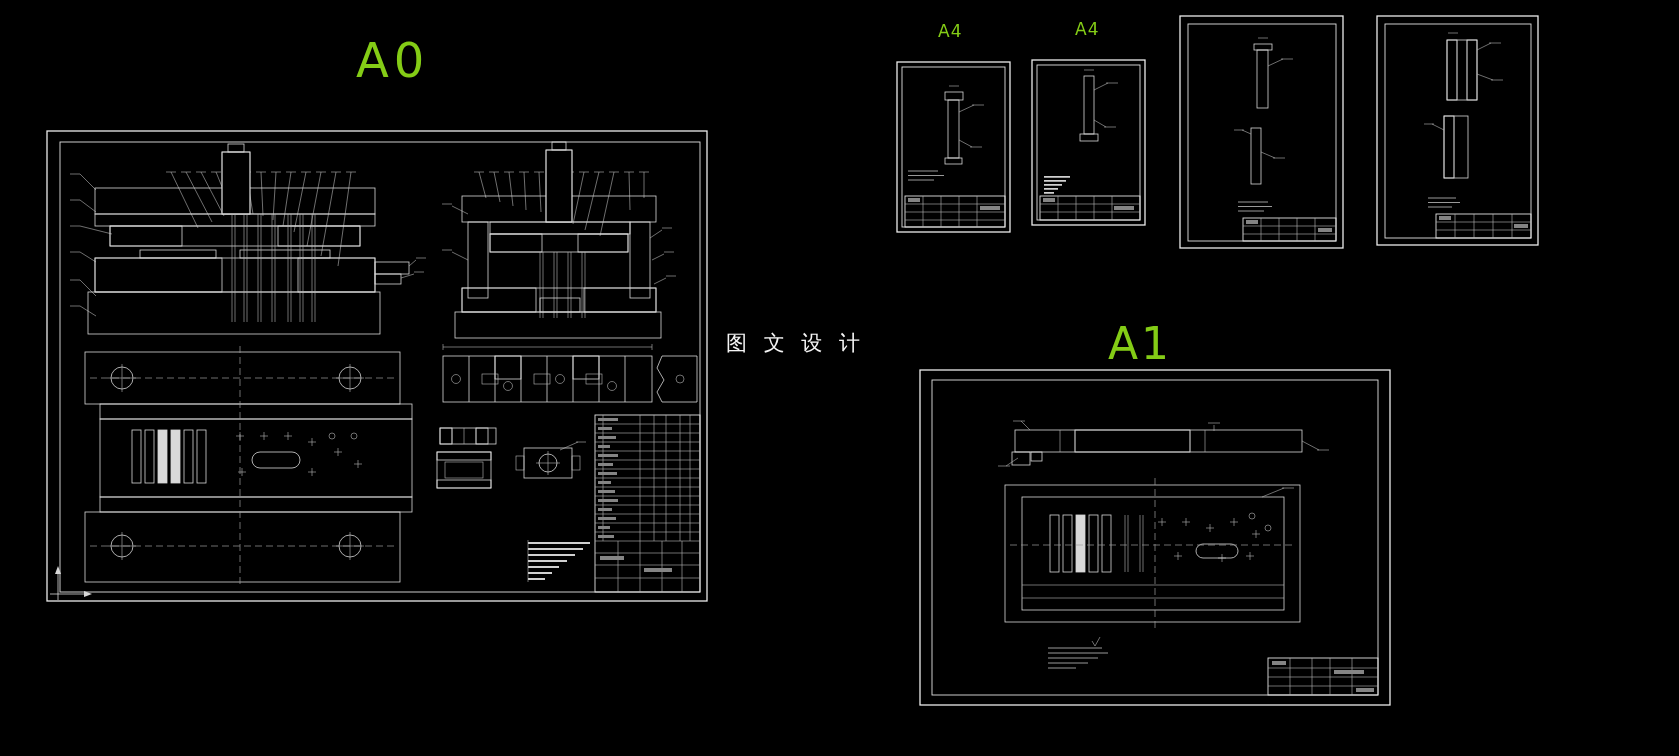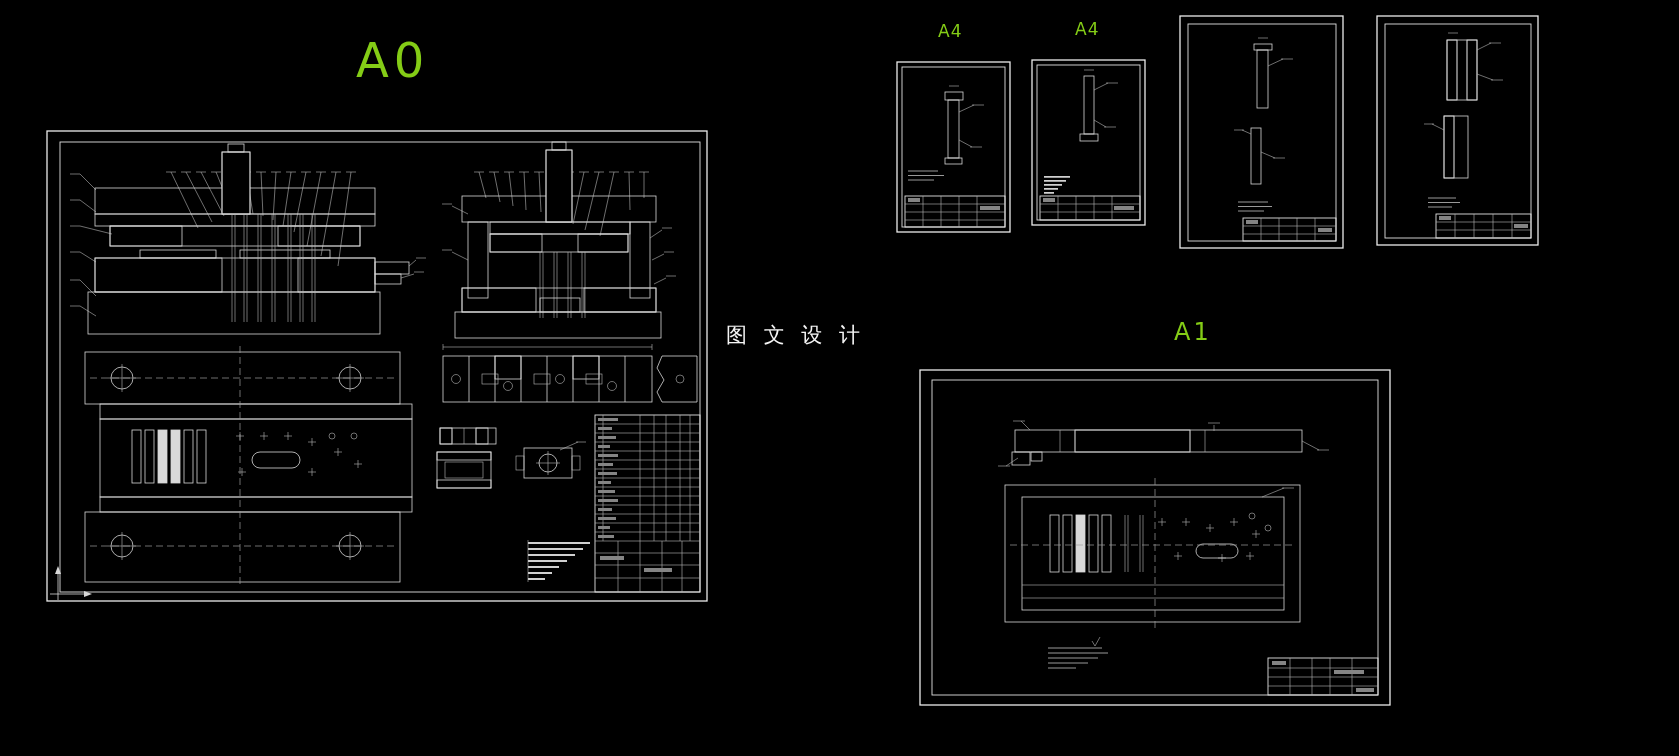--- a/index.html
+++ b/index.html
@@ -4,22 +4,22 @@
 <style>
   html,body{margin:0;padding:0;background:#000;}
   body{width:1679px;height:756px;position:relative;overflow:hidden;
        font-family:"DejaVu Sans",sans-serif;}
   .stage{position:absolute;left:0;top:0;width:1679px;height:756px;}
   .label{position:absolute;color:#84cc16;white-space:nowrap;
          font-family:"DejaVu Sans",sans-serif;font-weight:400;}
   .label-a0{left:356px;top:32px;font-size:48px;letter-spacing:5px;}
   .label-a4-1{left:938px;top:21px;font-size:17px;letter-spacing:1px;}
   .label-a4-2{left:1075px;top:19px;font-size:17px;letter-spacing:1px;}
-  .label-a1{left:1174px;top:318px;font-size:24px;letter-spacing:3px;}
-  .label-center{left:726px;top:321px;font-size:21px;letter-spacing:5px;color:#f5f5f5;}
+  .label-a1{left:1108px;top:318px;font-size:44px;letter-spacing:3px;}
+  .label-center{left:726px;top:329px;font-size:21px;letter-spacing:5px;color:#f5f5f5;}
   
   .ln{stroke:#d8d8d8;stroke-width:.8;fill:none;}
   .fr{stroke:#ececec;stroke-width:1.3;fill:none;}
   .fr2{stroke:#e2e2e2;stroke-width:.9;fill:none;}
   .thin{stroke:#b9b9b9;stroke-width:.6;fill:none;}
   .dash{stroke:#9f9f9f;stroke-width:.7;fill:none;stroke-dasharray:7 4;}
   .tl{stroke:#999;stroke-width:1;fill:none;}
   .sm{fill:#848484;stroke:none;}
   .bars{fill:#d0d0d0;stroke:none;}
   .fillg{fill:#d9d9d9;stroke:#d8d8d8;stroke-width:.8;}

